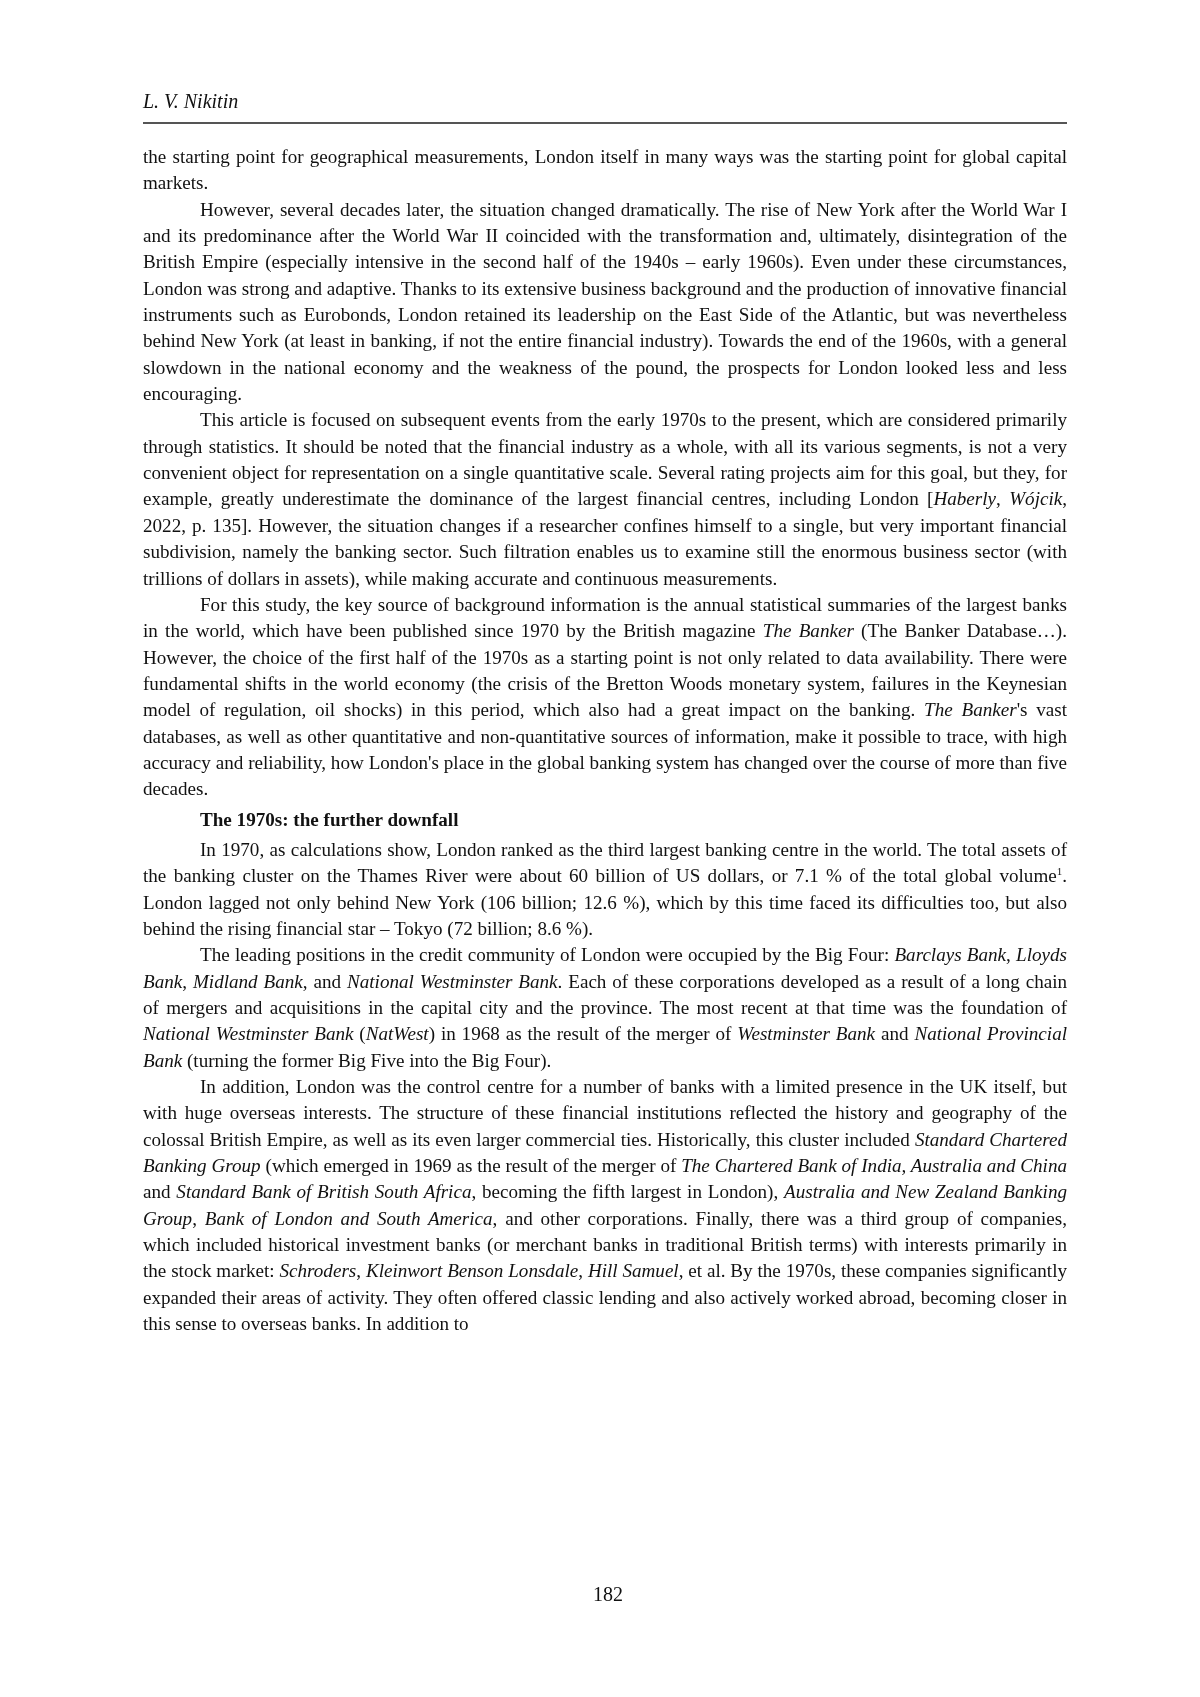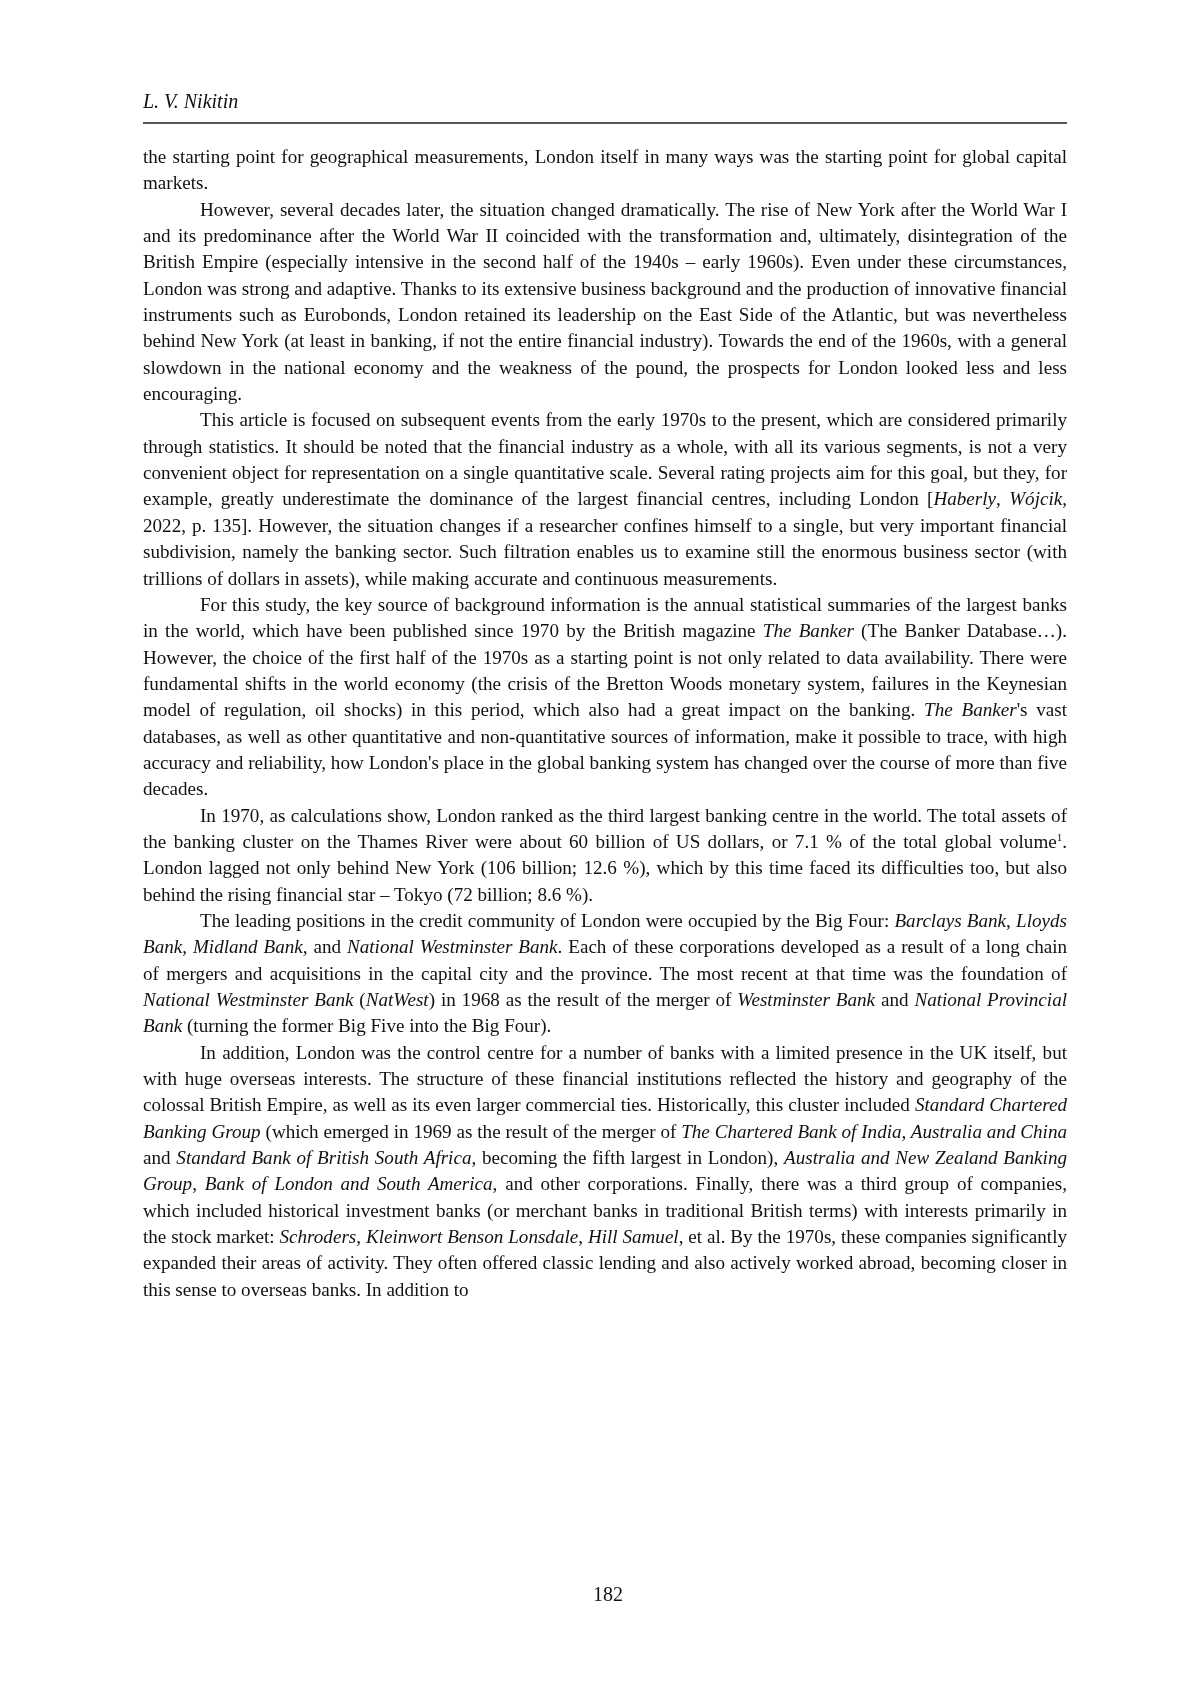--- a/index.html
+++ b/index.html
@@ -72,20 +72,21 @@
   <p class="running-header">L. V. Nikitin</p>
   <div class="header-rule"></div>
 
   <div class="body-text">
     <div id="intro-paras">
         <p class="para"><span>the starting point for geographical measurements, London itself in many ways was the starting point for global capital markets.</span></p>
         <p class="para indent"><span>However, several decades later, the situation changed dramatically. The rise of New York after the World War I and its predominance after the World War II coincided with the transformation and, ultimately, disintegration of the British Empire (especially intensive in the second half of the 1940s – early 1960s). Even under these circumstances, London was strong and adaptive. Thanks to its exten­sive business background and the production of innovative financial instruments such as Eurobonds, London retained its leadership on the East Side of the Atlantic, but was nevertheless behind New York (at least in banking, if not the entire financial industry). Towards the end of the 1960s, with a general slowdown in the national economy and the weakness of the pound, the prospects for London looked less and less encouraging.</span></p>
         <p class="para indent"><span>This article is focused on subsequent events from the early 1970s to the present, which are con­sidered primarily through statistics. It should be noted that the financial industry as a whole, with all its various segments, is not a very convenient object for representation on a single quantitative scale. Several rating projects aim for this goal, but they, for example, greatly underestimate the dominance of the largest financial centres, including London [</span><i>Haberly</i><span>, </span><i>Wójcik</i><span>, 2022, p. 135]. However, the situation changes if a researcher confines himself to a single, but very important financial subdivision, namely the banking sector. Such filtration enables us to examine still the enormous business sector (with tril­lions of dollars in assets), while making accurate and continuous measurements.</span></p>
         <p class="para indent"><span>For this study, the key source of background information is the annual statistical summaries of the largest banks in the world, which have been published since 1970 by the British magazine </span><i>The Bank­er</i><span> (The Banker Database…). However, the choice of the first half of the 1970s as a starting point is not only related to data availability. There were fundamental shifts in the world economy (the crisis of the Bretton Woods monetary system, failures in the Keynesian model of regulation, oil shocks) in this peri­od, which also had a great impact on the banking. </span><i>The Banker</i><span>'s vast databases, as well as other quantita­tive and non-quantitative sources of information, make it possible to trace, with high accuracy and relia­bility, how London's place in the global banking system has changed over the course of more than five decades.</span></p>
       </div>
+    <div class="section-heading">The 1970s: the further downfall</div>
     <div id="section-paras">
         <p class="para indent"><span>In 1970, as calculations show, London ranked as the third largest banking centre in the world. The total assets of the banking cluster on the Thames River were about 60 billion of US dollars, or 7.1 % of the total global volume</span><sup>1</sup><span>. London lagged not only behind New York (106 billion; 12.6 %), which by this time faced its difficulties too, but also behind the rising financial star – Tokyo (72 bil­lion; 8.6 %).</span></p>
         <p class="para indent"><span>The leading positions in the credit community of London were occupied by the Big Four: </span><i>Bar­clays Bank</i><span>, </span><i>Lloyds Bank</i><span>, </span><i>Midland Bank</i><span>, and </span><i>National Westminster Bank</i><span>. Each of these corporations developed as a result of a long chain of mergers and acquisitions in the capital city and the province. The most recent at that time was the foundation of </span><i>National Westminster Bank</i><span> (</span><i>NatWest</i><span>) in 1968 as the result of the merger of </span><i>Westminster Bank</i><span> and </span><i>National Provincial Bank</i><span> (turning the former Big Five into the Big Four).</span></p>
         <p class="para indent"><span>In addition, London was the control centre for a number of banks with a limited presence in the UK itself, but with huge overseas interests. The structure of these financial institutions reflected the history and geography of the colossal British Empire, as well as its even larger commercial ties. His­torically, this cluster included </span><i>Standard Chartered Banking Group</i><span> (which emerged in 1969 as the re­sult of the merger of </span><i>The Chartered Bank of India, Australia and China</i><span> and </span><i>Standard Bank of British South Africa</i><span>, becoming the fifth largest in London), </span><i>Australia and New Zealand Banking Group</i><span>, </span><i>Bank of London and South America</i><span>, and other corporations. Finally, there was a third group of companies, which included historical investment banks (or merchant banks in traditional British terms) with inter­ests primarily in the stock market: </span><i>Schroders</i><span>, </span><i>Kleinwort Benson Lonsdale</i><span>, </span><i>Hill Samuel</i><span>, et al. By the 1970s, these companies significantly expanded their areas of activity. They often offered classic lend­ing and also actively worked abroad, becoming closer in this sense to overseas banks. In addition to</span></p>
       </div>
   </div>
 </div>
 
 <div class="page-number">182</div>
 

